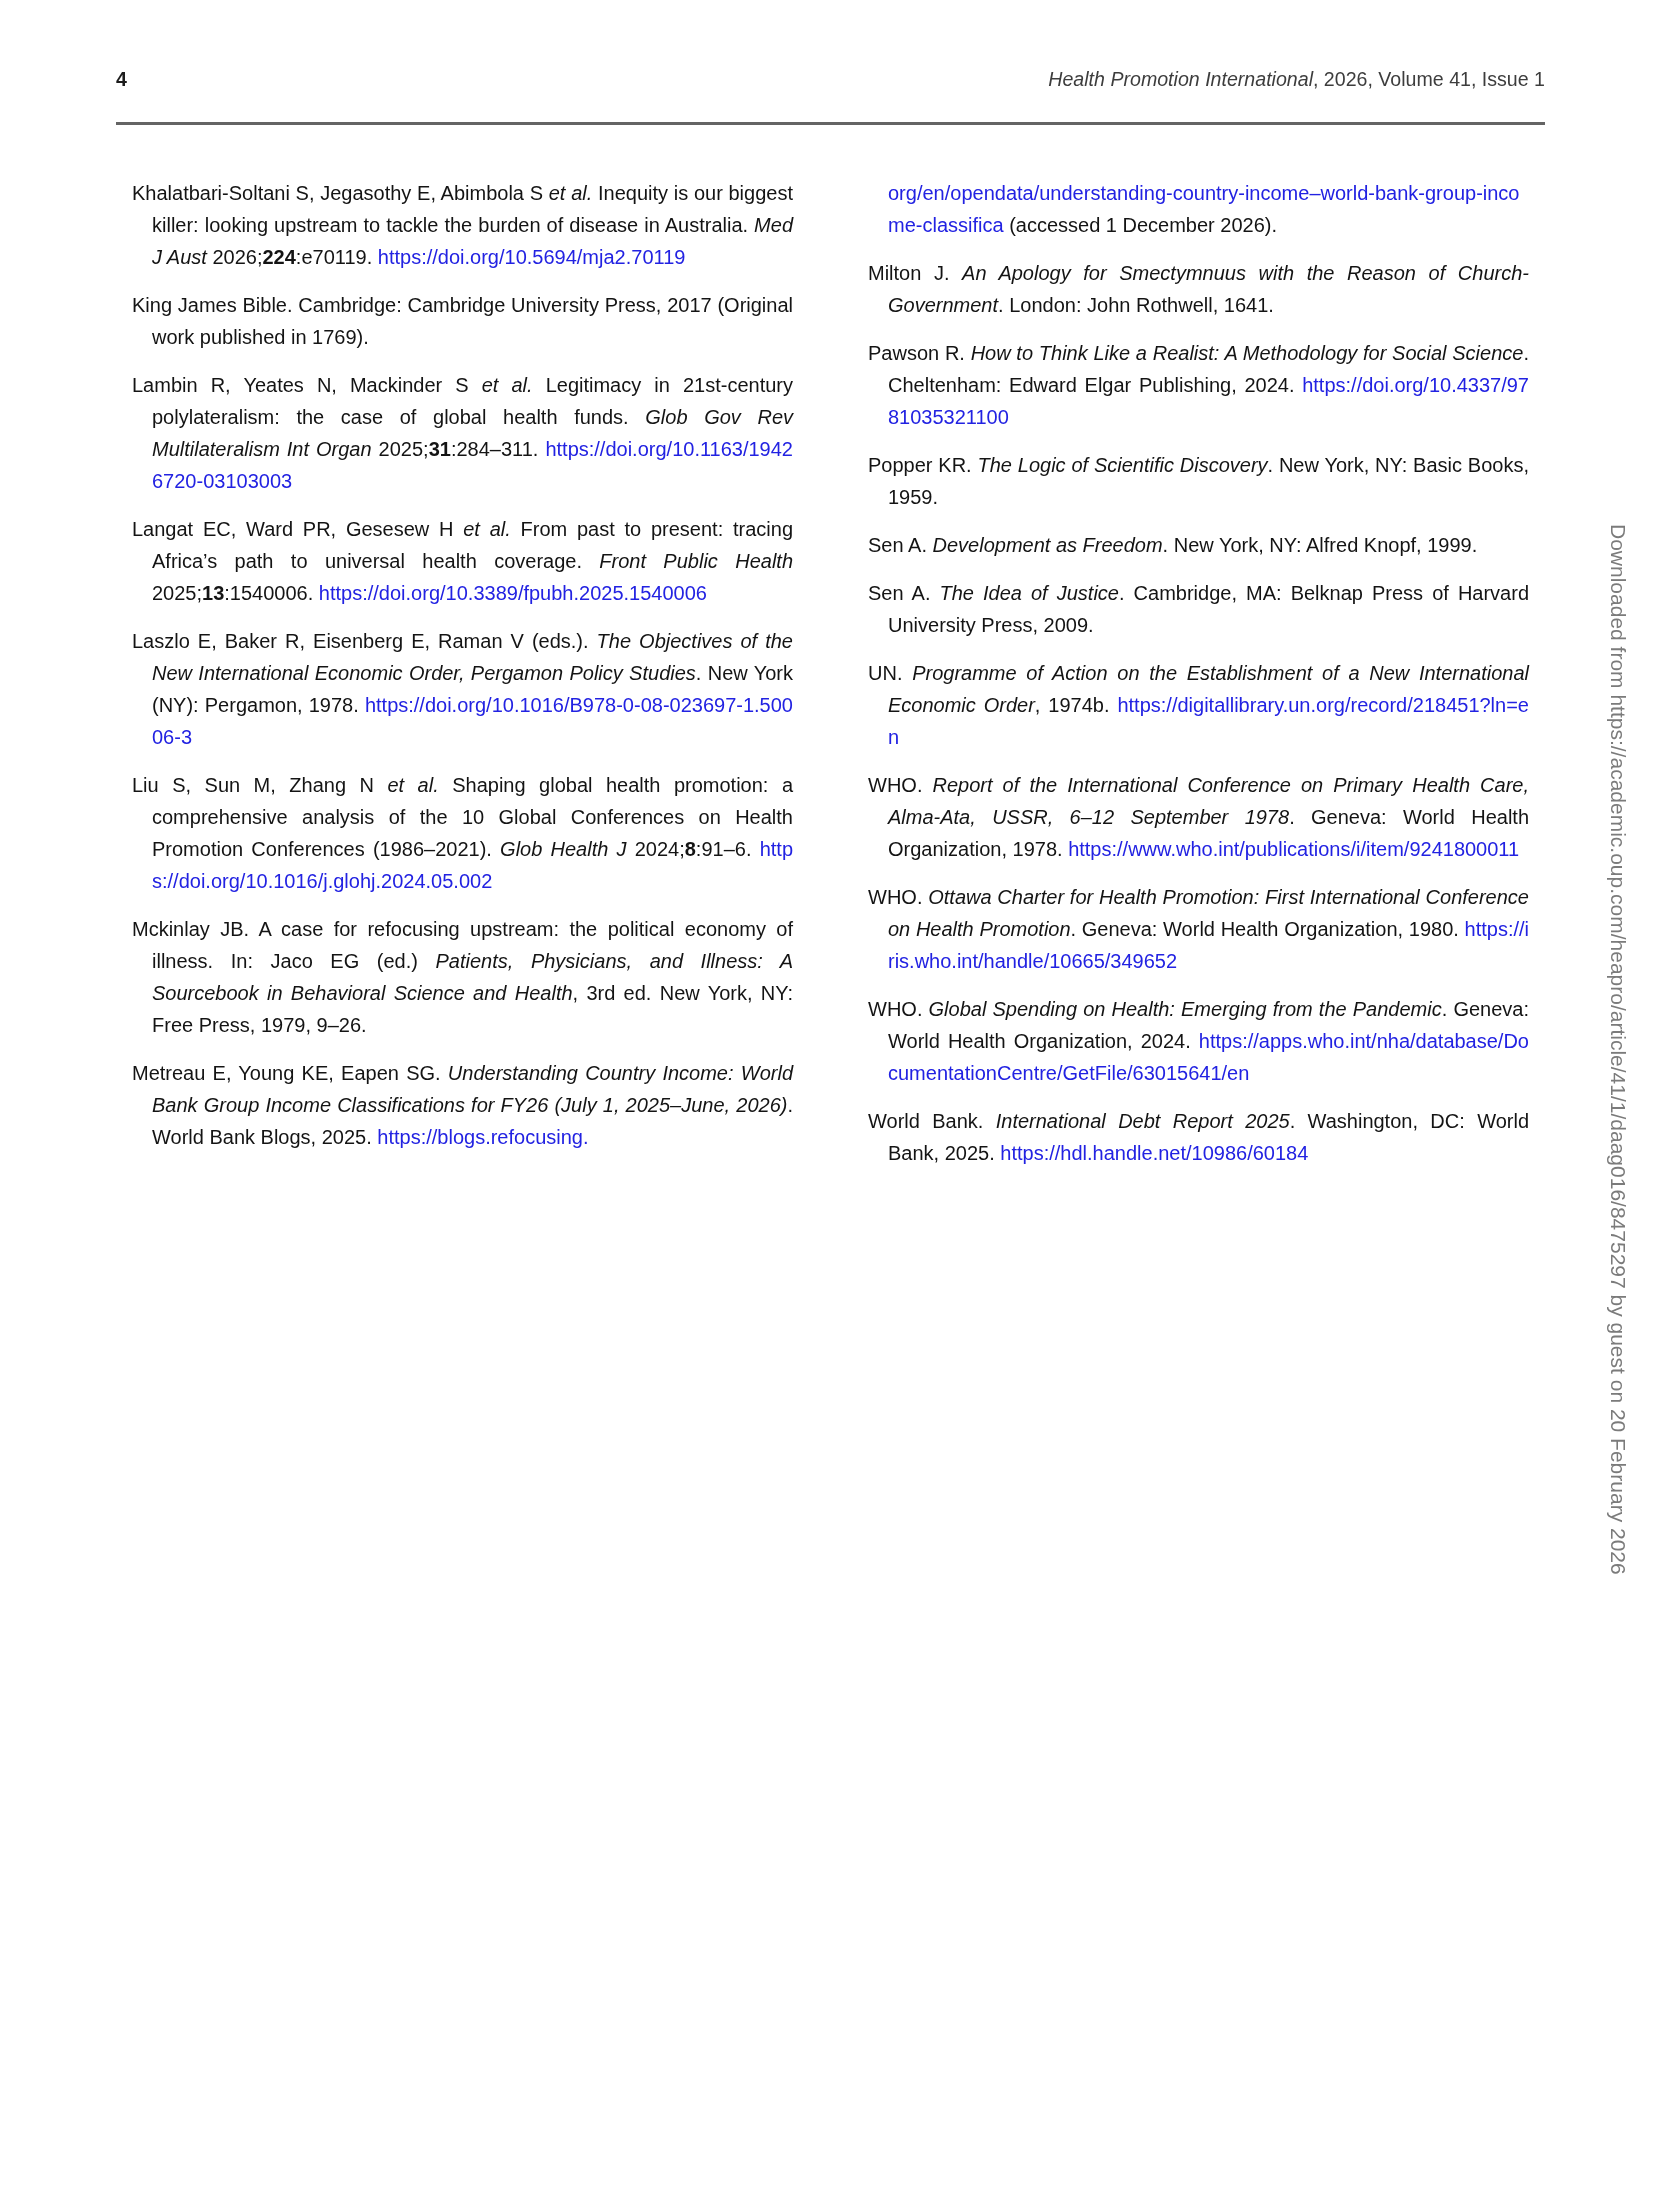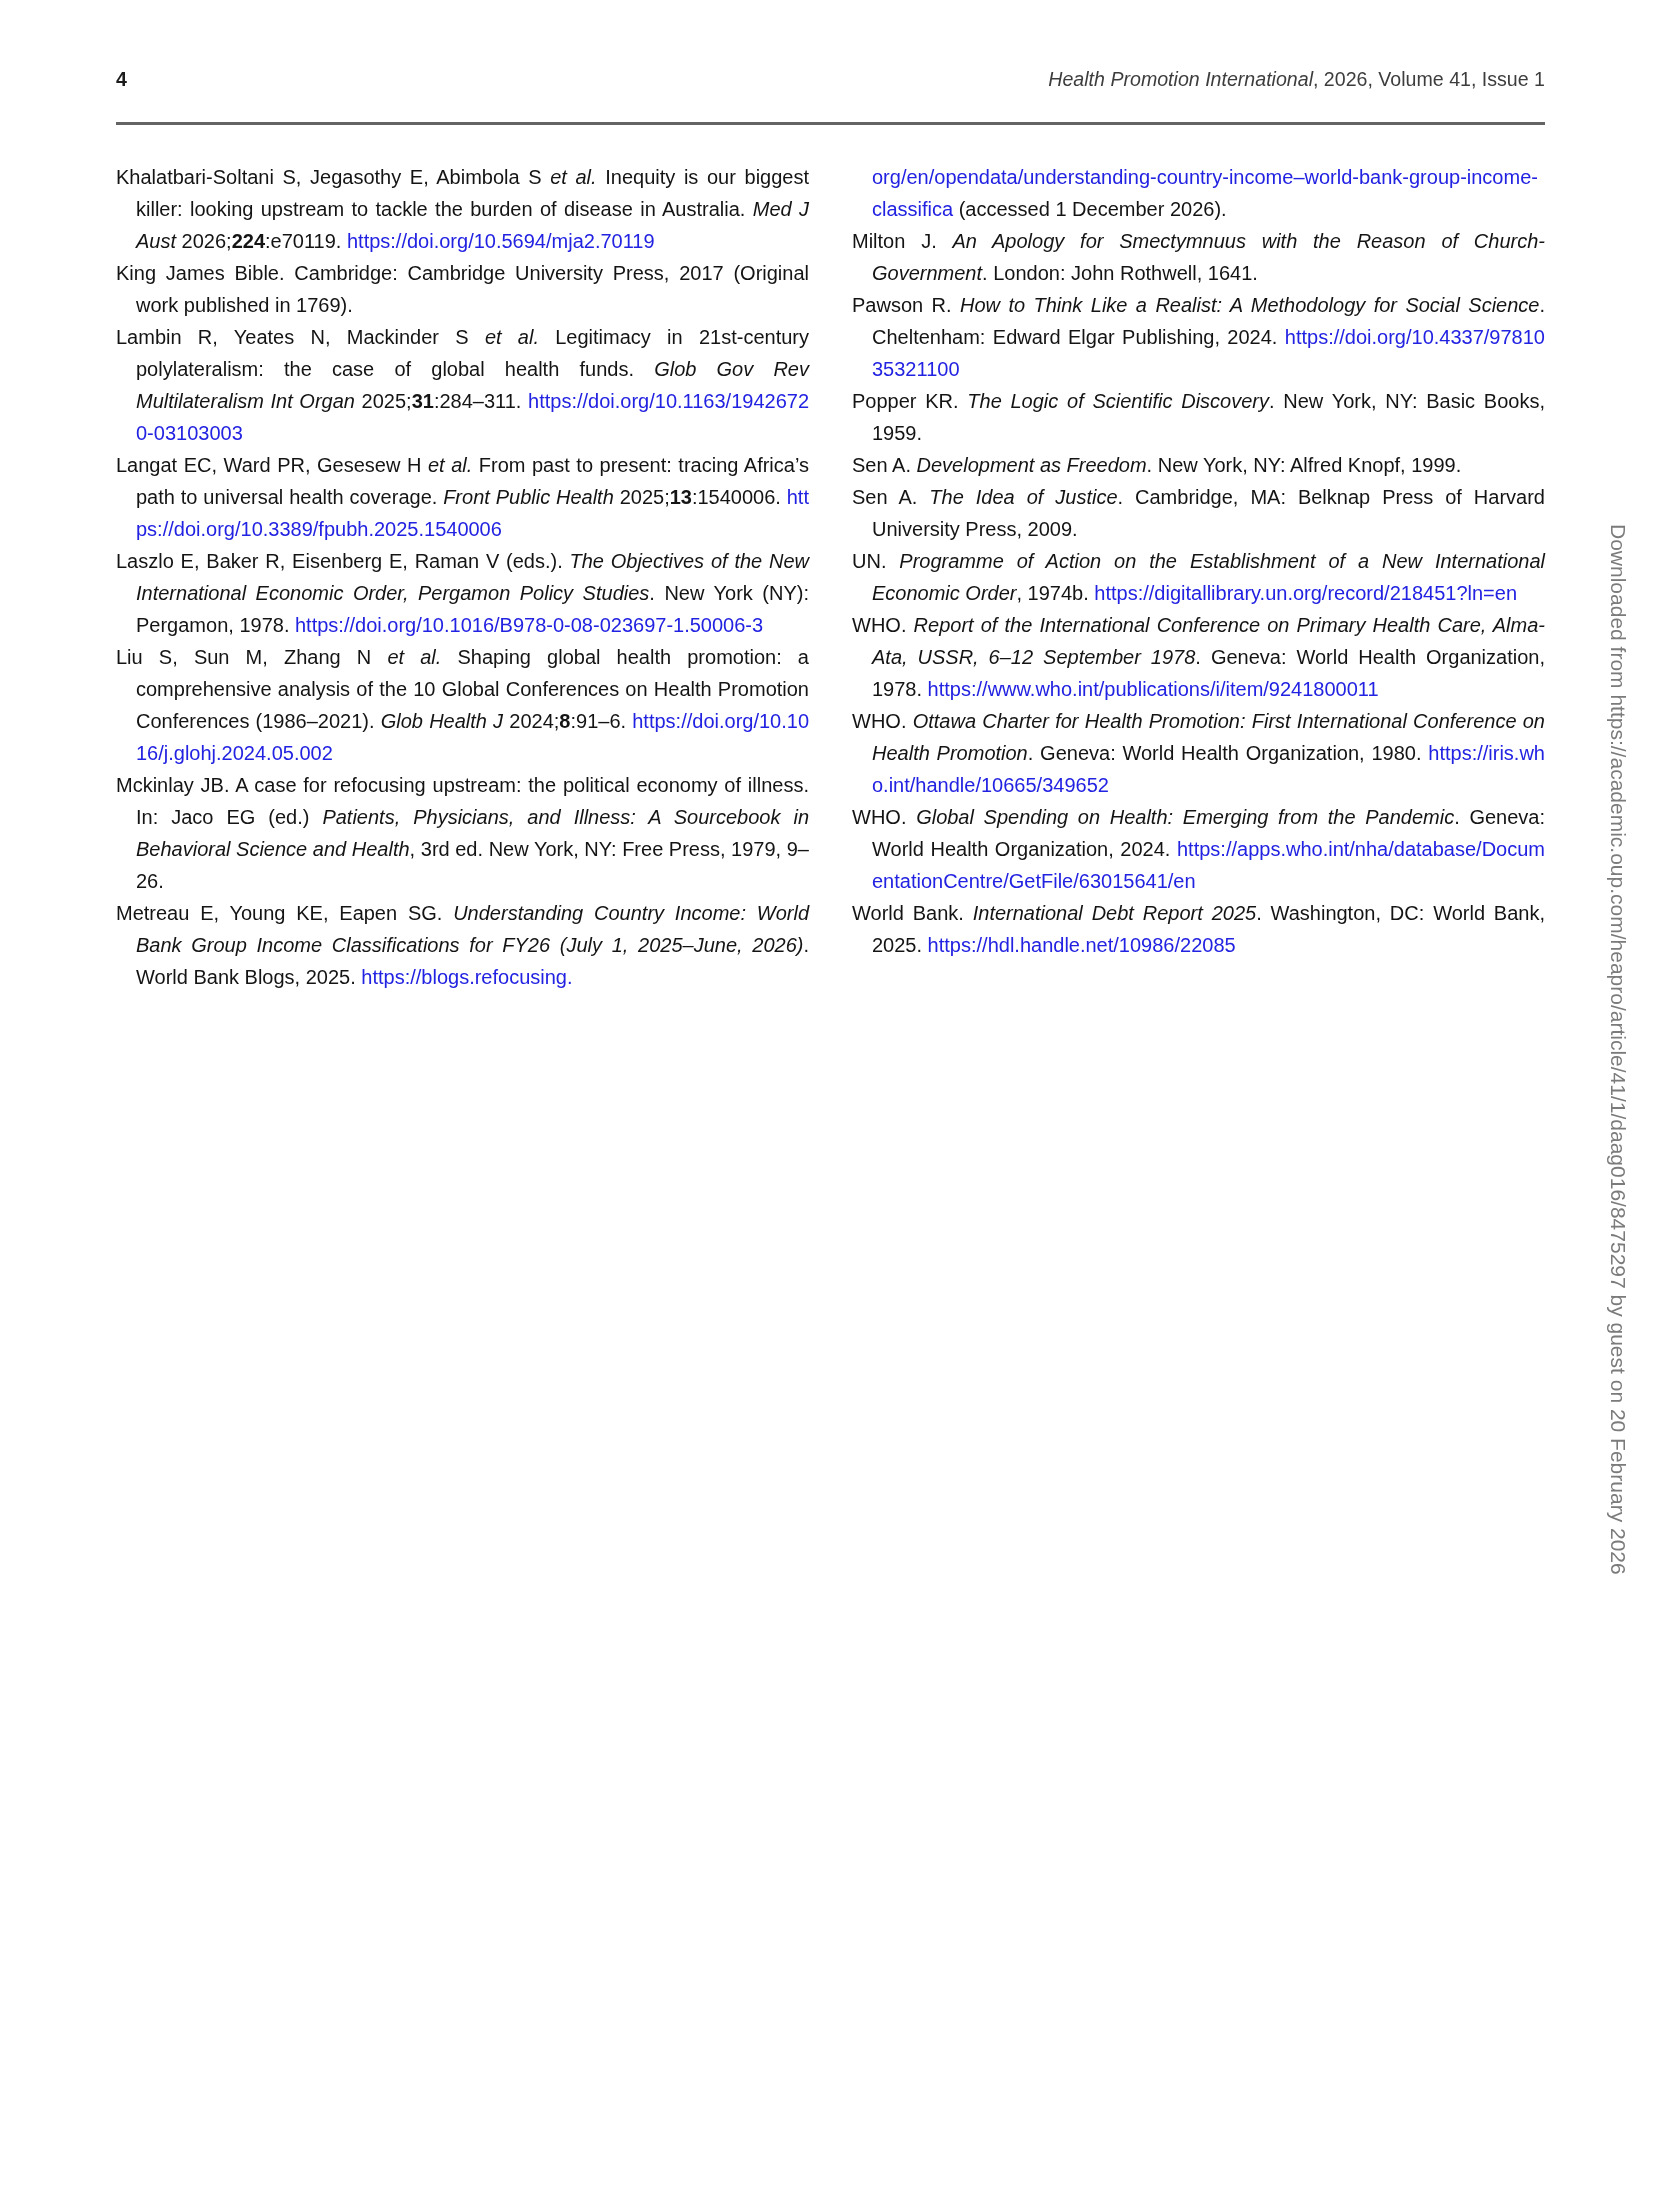--- a/index.html
+++ b/index.html
@@ -28,21 +28,21 @@
   .content {
     position: absolute; left: 116px; top: 161px; width: 1429px;
     display: flex; gap: 43px;
   }
   .col {
     width: 693px;
     font-size: 20px; line-height: 32px;
     color: #141414;
     text-align: justify;
   }
-  p.ref { margin: 0; padding-left: 20px; text-indent: -20px; }
+  p.ref { margin: 16px; padding-left: 20px; text-indent: -20px; }
   p.ref.cont { text-indent: 0; }
   .it { font-style: italic; }
   .bd { font-weight: bold; }
   a.lnk {
     color: #2222e2; text-decoration: none;
     word-break: break-all;
   }
   .watermark {
     position: absolute; top: 524px; left: 1632px;
     transform: rotate(90deg); transform-origin: 0 0;
@@ -75,18 +75,18 @@
       <p class="ref cont"><a class="lnk" href="#">org/en/opendata/understanding-country-income–world-bank-group-income-classifica</a><span class="tx"> (accessed 1 December 2026).</span></p>
       <p class="ref"><span class="tx">Milton J. </span><span class="it">An Apology for Smectymnuus with the Reason of Church-Government</span><span class="tx">. London: John Rothwell, 1641.</span></p>
       <p class="ref"><span class="tx">Pawson R. </span><span class="it">How to Think Like a Realist: A Methodology for Social Science</span><span class="tx">. Cheltenham: Edward Elgar Publishing, 2024. </span><a class="lnk" href="#">https://doi.org/10.4337/9781035321100</a></p>
       <p class="ref"><span class="tx">Popper KR. </span><span class="it">The Logic of Scientific Discovery</span><span class="tx">. New York, NY: Basic Books, 1959.</span></p>
       <p class="ref"><span class="tx">Sen A. </span><span class="it">Development as Freedom</span><span class="tx">. New York, NY: Alfred Knopf, 1999.</span></p>
       <p class="ref"><span class="tx">Sen A. </span><span class="it">The Idea of Justice</span><span class="tx">. Cambridge, MA: Belknap Press of Harvard University Press, 2009.</span></p>
       <p class="ref"><span class="tx">UN. </span><span class="it">Programme of Action on the Establishment of a New International Economic Order</span><span class="tx">, 1974b. </span><a class="lnk" href="#">https://digitallibrary.un.org/record/218451?ln=en</a></p>
       <p class="ref"><span class="tx">WHO. </span><span class="it">Report of the International Conference on Primary Health Care, Alma-Ata, USSR, 6–12 September 1978</span><span class="tx">. Geneva: World Health Organization, 1978. </span><a class="lnk" href="#">https://www.who.int/publications/i/item/9241800011</a></p>
       <p class="ref"><span class="tx">WHO. </span><span class="it">Ottawa Charter for Health Promotion: First International Conference on Health Promotion</span><span class="tx">. Geneva: World Health Organization, 1980. </span><a class="lnk" href="#">https://iris.who.int/handle/10665/349652</a></p>
       <p class="ref"><span class="tx">WHO. </span><span class="it">Global Spending on Health: Emerging from the Pandemic</span><span class="tx">. Geneva: World Health Organization, 2024. </span><a class="lnk" href="#">https://apps.who.int/nha/database/DocumentationCentre/GetFile/63015641/en</a></p>
-      <p class="ref"><span class="tx">World Bank. </span><span class="it">International Debt Report 2025</span><span class="tx">. Washington, DC: World Bank, 2025. </span><a class="lnk" href="#">https://hdl.handle.net/10986/22085</a></p>
+      <p class="ref"><span class="tx">World Bank. </span><span class="it">International Debt Report 2025</span><span class="tx">. Washington, DC: World Bank, 2025. </span><a class="lnk" href="#">https://hdl.handle.net/10986/60184</a></p>
     </div>
 </main>
 
 <div class="watermark">Downloaded from https://academic.oup.com/heapro/article/41/1/daag016/8475297 by guest on 20 February 2026</div>
 
 
 </body></html>

